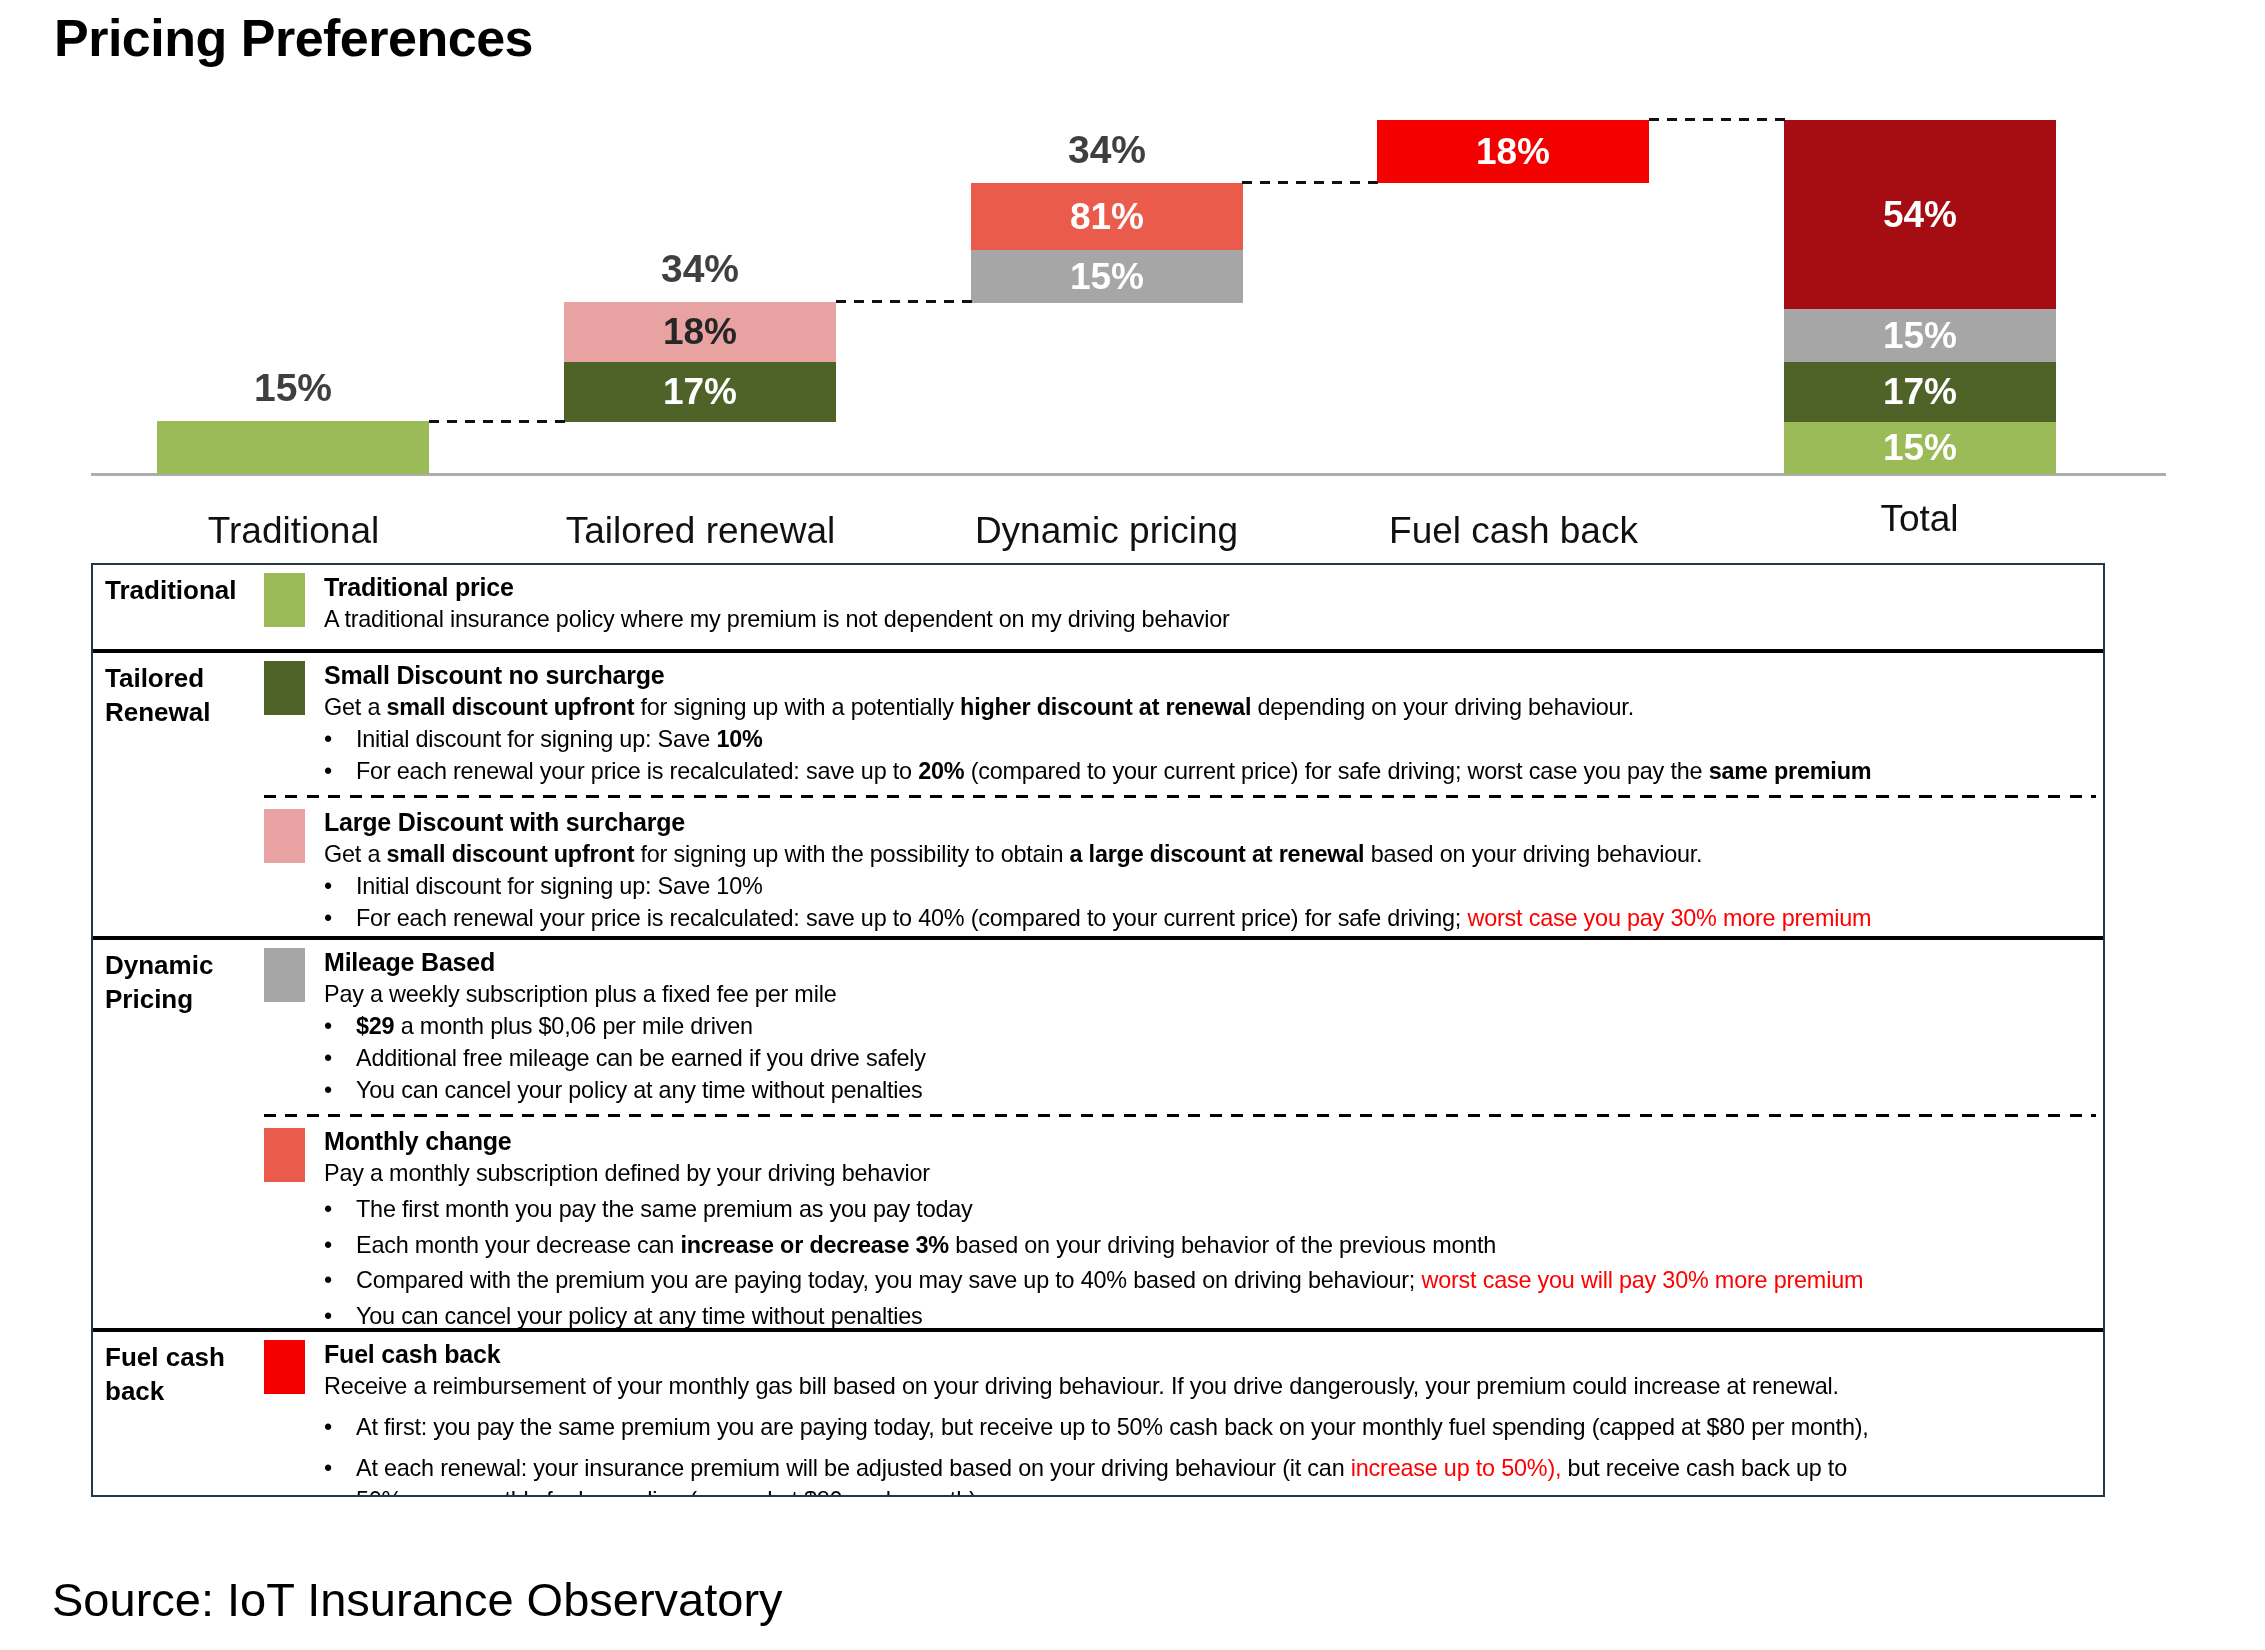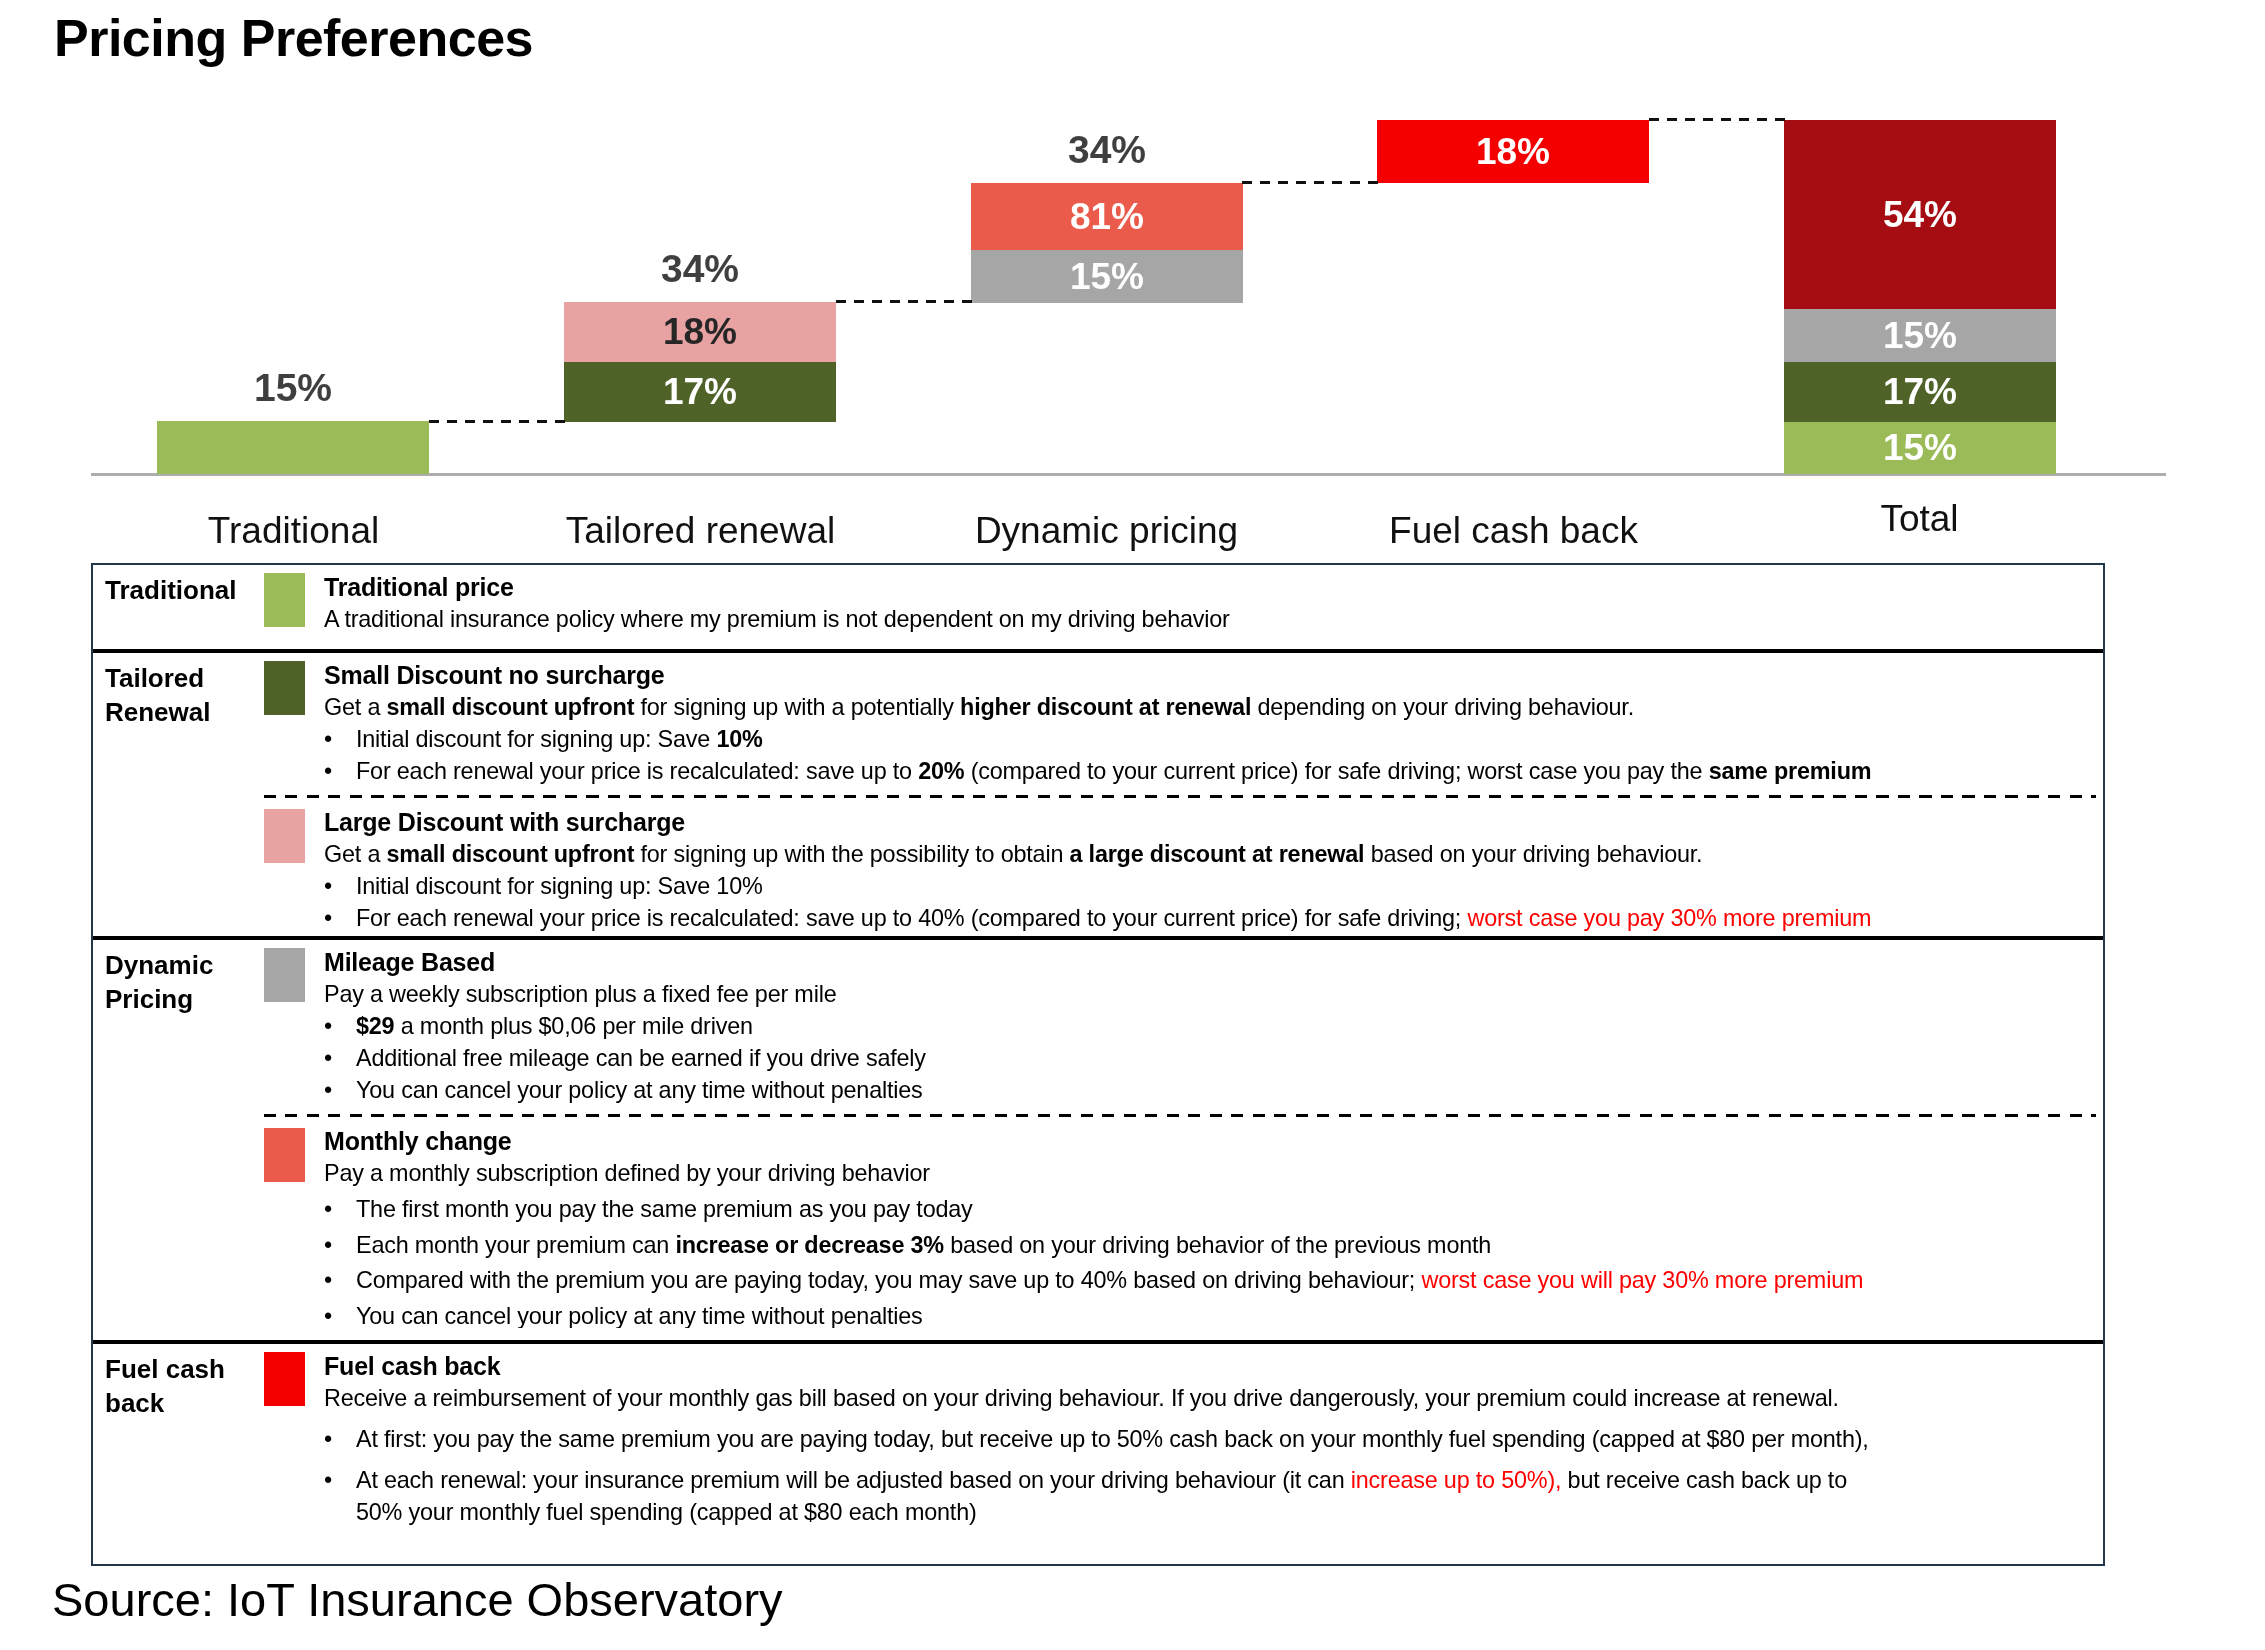--- a/index.html
+++ b/index.html
@@ -166,34 +166,34 @@
         <div class="sec sec-1">
           <div class="swatch" style="background: rgb(234, 91, 75);"></div>
           <div class="line title">Monthly change</div>
           <div class="line text"><span class="ltext"><span>Pay a monthly subscription defined by your driving behavior</span></span></div>
           <div class="line bullet">
             <span class="bullet">•</span>
             <span class="ltext"><span>The first month you pay the same premium as you pay today</span></span>
           </div>
           <div class="line bullet">
             <span class="bullet">•</span>
-            <span class="ltext"><span>Each month your premium can </span><span class="b">increase or decrease 3%</span><span> based on your driving behavior of the previous month</span></span>
+            <span class="ltext"><span>Each month your decrease can </span><span class="b">increase or decrease 3%</span><span> based on your driving behavior of the previous month</span></span>
           </div>
           <div class="line bullet">
             <span class="bullet">•</span>
             <span class="ltext"><span>Compared with the premium you are paying today, you may save up to 40% based on driving behaviour; </span><span class=" r">worst case you will pay 30% more premium</span></span>
           </div>
           <div class="line bullet">
             <span class="bullet">•</span>
             <span class="ltext"><span>You can cancel your policy at any time without penalties</span></span>
           </div>
         </div>
       </div>
     </div>
-    <div class="trow row-3" style="height: 224px; margin-top: 12px;">
+    <div class="trow row-3" style="height: 167px;">
       <div class="tlabel">
         <div class="tlabelline">Fuel cash</div>
         <div class="tlabelline">back</div>
       </div>
       <div class="tcontent">
         <div class="sec sec-0">
           <div class="swatch" style="background: rgb(244, 0, 0);"></div>
           <div class="line title">Fuel cash back</div>
           <div class="line text"><span class="ltext"><span>Receive a reimbursement of your monthly gas bill based on your driving behaviour. If you drive dangerously, your premium could increase at renewal.</span></span></div>
           <div class="line bullet">

